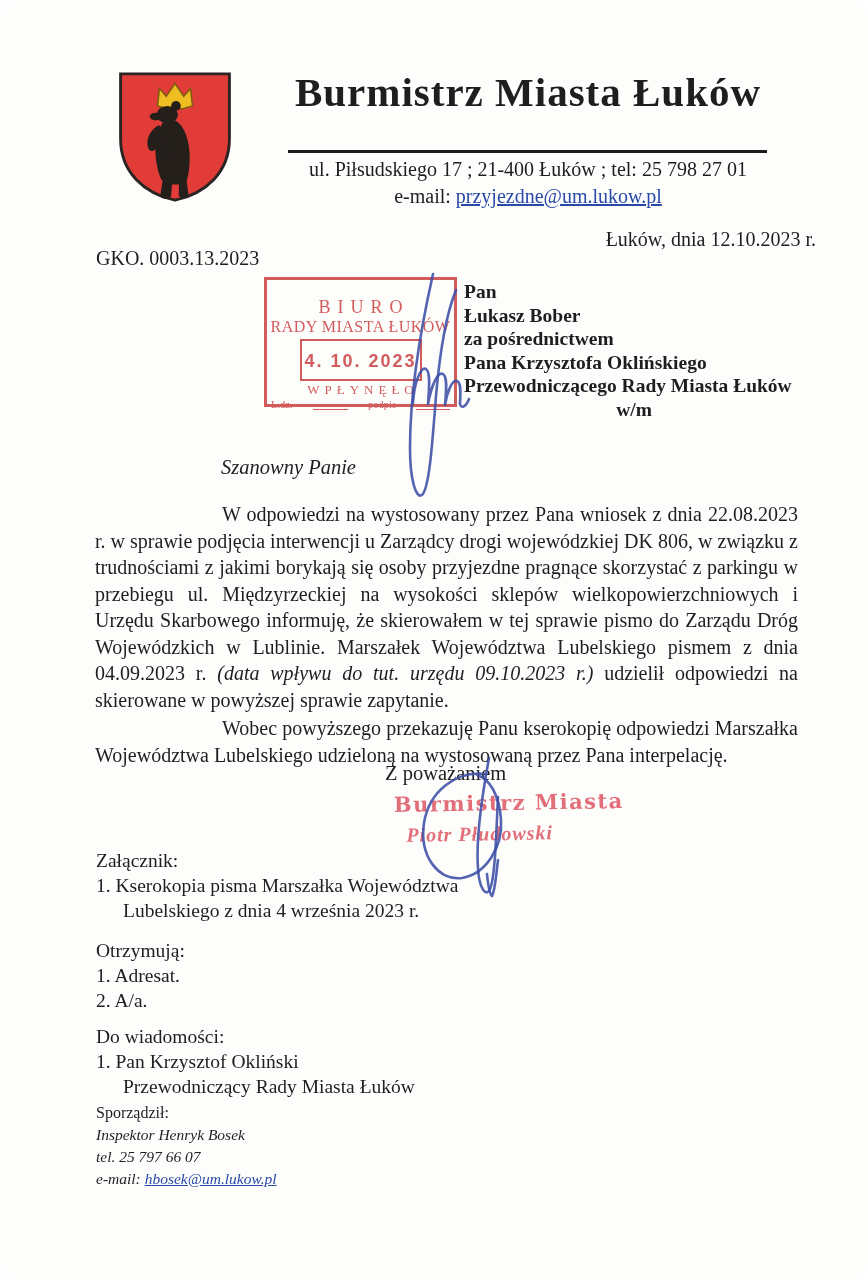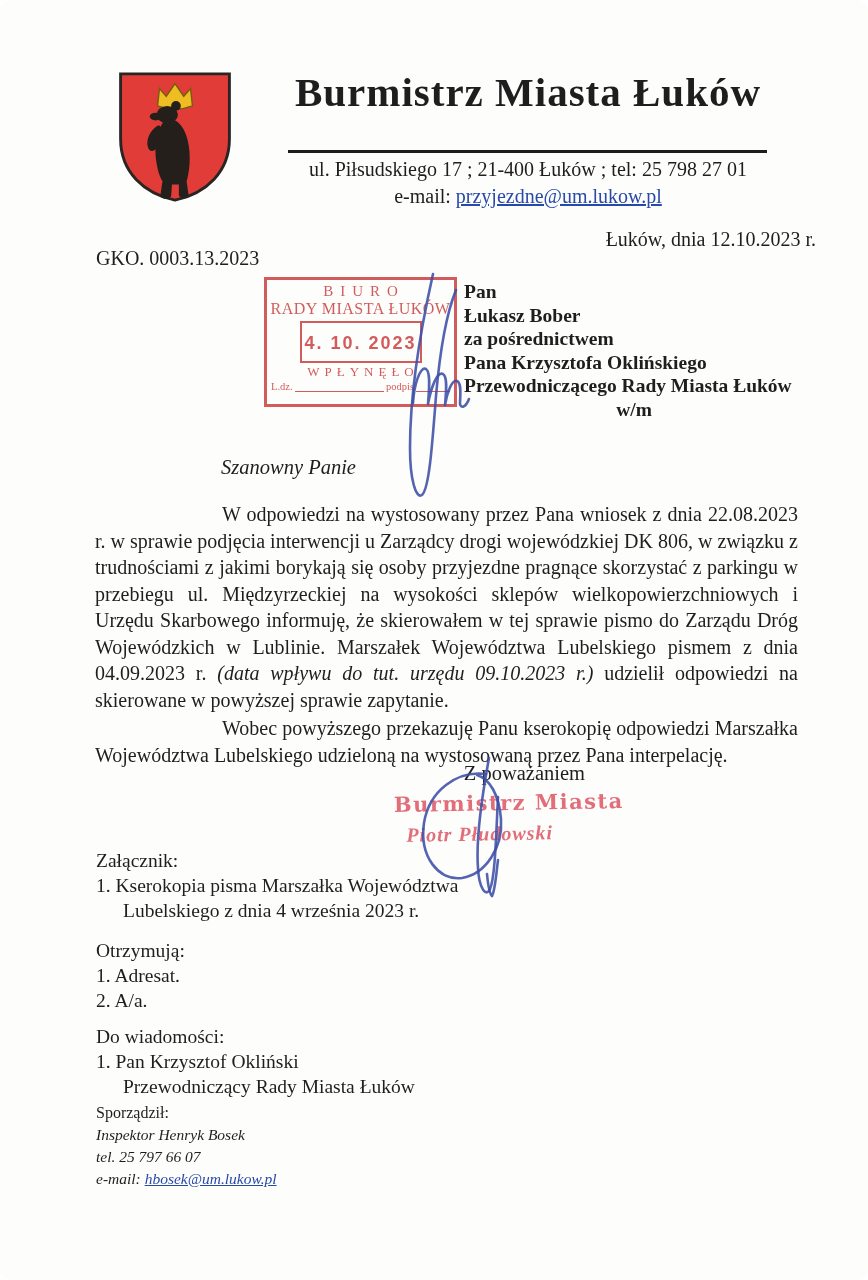--- a/index.html
+++ b/index.html
@@ -20,40 +20,40 @@
   .lh-address { position:absolute; left:268px; top:158px; width:520px; text-align:center; font-size:20px; }
   .lh-email { position:absolute; left:268px; top:185px; width:520px; text-align:center; font-size:20px; }
   a.doc-link { color:var(--link_blue,#2849a8); text-decoration:underline; }
   
   .date-line { position:absolute; right:52px; top:228px; font-size:20px; }
   .ref-number { position:absolute; left:96px; top:247px; font-size:20px; }
   
   .stamp { position:absolute; left:264px; top:277px; width:193px; height:130px;
     border:3px solid var(--stamp_red,#cf4f4f); color:var(--stamp_red,#cf4f4f);
     text-align:center; opacity:.92; box-sizing:border-box; }
-  .stamp-line1 { margin-top:3px; font-size:15px; letter-spacing:7px; text-indent:7px; }
+  .stamp-line1 { margin-top:17px; font-size:18px; letter-spacing:7px; text-indent:7px; }
   .stamp-line2 { font-size:16px; letter-spacing:.5px; }
   .stamp-datebox { width:122px; height:42px; border:2.5px solid var(--stamp_red,#cf4f4f);
     margin:3px auto 1px; line-height:40px; box-sizing:border-box;
     font-family:"Liberation Sans","DejaVu Sans",sans-serif; font-size:18px; font-weight:bold; letter-spacing:2px; }
   .stamp-received { font-size:13px; letter-spacing:5px; text-indent:5px; }
-  .stamp-bottom { display:flex; align-items:flex-end; font-size:10.5px; padding:1px 4px 4px; gap:2px; }
+  .stamp-bottom { display:flex; align-items:flex-end; font-size:10.5px; padding:1px 4px 4px; gap:20px; }
   .stamp-bottom .rule { border-bottom:1.5px solid var(--stamp_red,#cf4f4f); flex:1; height:10px; }
   .stamp-bottom .rule.short { flex:0 0 34px; }
   
   .recipient { position:absolute; left:464px; top:280px; width:340px;
     font-weight:bold; font-size:19.5px; line-height:23.6px; }
   .recipient .wm { text-align:center; }
   
   .salutation { position:absolute; left:221px; top:456px; font-style:italic; font-size:20.5px; }
   .body-text { position:absolute; left:95px; top:501px; width:703px;
     font-size:20px; line-height:26.5px; text-align:justify; }
   .body-text p { margin:0; text-indent:127px; }
   .body-text p + p { margin-top:2px; }
-  .valediction { position:absolute; left:385px; top:762px; width:200px; text-align:right; font-size:20.5px; }
+  .valediction { position:absolute; left:385px; top:762px; width:200px; text-align:left; font-size:20.5px; }
   .facsimile { position:absolute; left:394px; top:790px; color:var(--facsimile_red,#de5b68);
     transform:rotate(-1deg); opacity:.88; }
   .facsimile .t { font-size:21px; font-weight:bold; letter-spacing:1.5px; font-family:"DejaVu Serif",serif; }
   .facsimile .n { font-size:20px; font-weight:bold; font-style:italic; margin:7px 0 0 12px; letter-spacing:1px; }
   
   .block { position:absolute; left:96px; font-size:19.5px; line-height:25px; }
   .block .indent { padding-left:27px; }
   .attachments { top:848px; }
   .distribution { top:938px; }
   .cc { top:1024px; }

